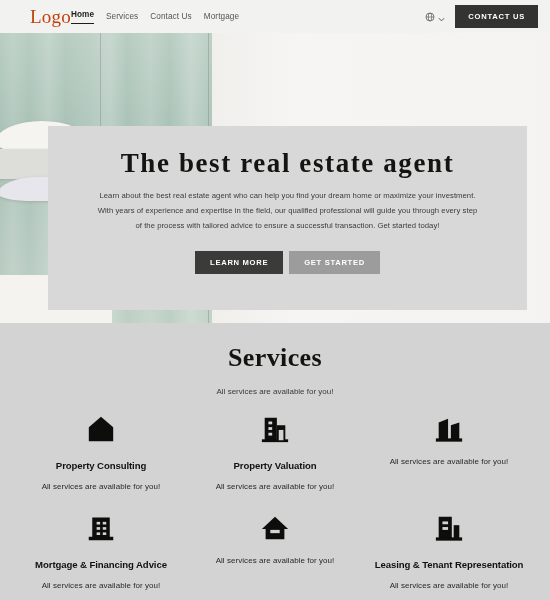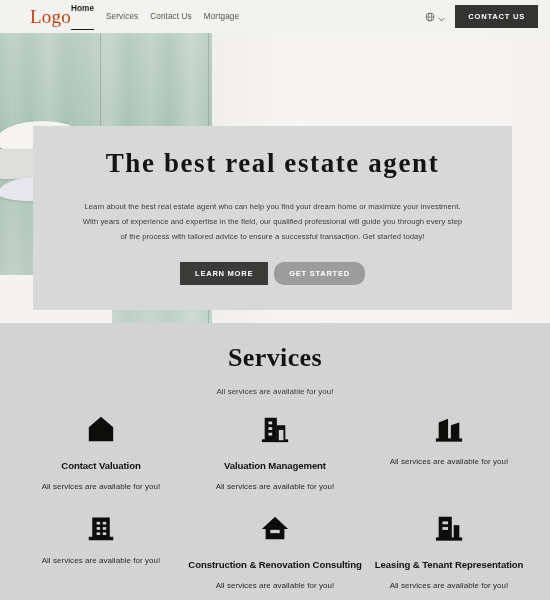--- a/index.html
+++ b/index.html
@@ -37,21 +37,21 @@
     font-size: 8.2px;
     color: #555451;
     letter-spacing: 0.1px;
     white-space: nowrap;
     cursor: pointer;
   }
   .nav-link.active {
     color: #1d1d1b;
     font-weight: bold;
     border-bottom: 1px solid #1d1d1b;
-    padding-bottom: 16px;
+    padding-bottom: 4px;
   }
   .header-right {
     margin-left: auto;
     display: flex;
     align-items: center;
     gap: 10px;
   }
   .lang-select {
     display: flex;
     align-items: center;
@@ -123,36 +123,36 @@
     background: #f4f3f0;
   }
   .hero-right-fade {
     position: absolute;
     left: 212px; top: 0; right: 0; height: 290px;
     background: linear-gradient(90deg, #f0efec 0%, #f6f5f3 25%, #f4f3f1 100%);
   }
 
   .hero-card {
     position: absolute;
-    left: 33px; top: 93px;
+    left: 48px; top: 93px;
     width: 479px; height: 184px;
     background: #d8d8d8;
     padding: 22px 42px 0 42px;
     text-align: center;
   }
   .hero-title {
     font-family: "Liberation Serif", serif;
     font-size: 27px;
     color: #141412;
     letter-spacing: 1.6px;
     line-height: 1.15;
     white-space: nowrap;
   }
   .hero-sub {
-    margin-top: 21px;
+    margin-top: 10px;
     font-size: 7.7px;
     line-height: 1.92;
     color: #3b3b39;
     letter-spacing: 0.05px;
     padding: 0 4px;
   }
   .hero-btns {
     margin-top: 18px;
     display: flex;
     justify-content: center;
@@ -162,21 +162,21 @@
     font-size: 7.6px;
     font-weight: bold;
     letter-spacing: 0.7px;
     padding: 7px 15px;
     border: none;
     cursor: pointer;
     white-space: nowrap;
     font-family: "Liberation Sans", sans-serif;
   }
   .btn-dark { background: #3b3b39; color: #ffffff; }
-  .btn-grey { background: #9c9c9c; color: #ffffff; border-radius: 10px; }
+  .btn-grey { background: #9c9c9c; color: #ffffff; }
 
   
   .services {
     position: relative;
     background: #d3d3d3;
     height: 277px;
     padding-top: 20px;
   }
   .services-title {
     font-family: "Liberation Serif", serif;
@@ -282,37 +282,37 @@
   <div class="services-sub">All services are available for you!</div>
 
   <div class="svc-grid">
 
     <div class="svc-item">
       <div class="svc-icon">
         <svg width="30" height="30" viewBox="0 0 32 32">
             <path d="M16 3 L29 14 L29 29 L3 29 L3 14 Z" fill="#0d0d0c"></path>
           </svg>
       </div>
-      <div class="svc-name">Contact Valuation</div>
+      <div class="svc-name">Property Consulting</div>
       <div class="svc-desc">All services are available for you!</div>
     </div>
 
     <div class="svc-item">
       <div class="svc-icon">
         <svg width="30" height="30" viewBox="0 0 32 32">
           <rect x="5" y="4" width="13" height="24" fill="#0d0d0c"></rect>
           <rect x="18" y="12" width="9" height="16" fill="#0d0d0c"></rect>
           <rect x="2" y="27" width="28" height="3" fill="#0d0d0c"></rect>
           <rect x="9" y="8" width="4" height="3" fill="#d3d3d3"></rect>
           <rect x="9" y="14" width="4" height="3" fill="#d3d3d3"></rect>
           <rect x="9" y="20" width="4" height="3" fill="#d3d3d3"></rect>
           <rect x="20" y="17" width="5" height="11" fill="#d3d3d3"></rect>
         </svg>
       </div>
-      <div class="svc-name">Valuation Management</div>
+      <div class="svc-name">Property Valuation</div>
       <div class="svc-desc">All services are available for you!</div>
     </div>
 
     <div class="svc-item">
       <div class="svc-icon">
         <svg width="30" height="30" viewBox="0 0 32 32">
           <path d="M5 9 L15 5 L15 27 L5 27 Z" fill="#0d0d0c"></path>
           <path d="M18 12 L27 9 L27 27 L18 27 Z" fill="#0d0d0c"></path>
           <rect x="2" y="26" width="28" height="3.5" fill="#0d0d0c"></rect>
         </svg>
@@ -326,31 +326,31 @@
           <rect x="6" y="4" width="20" height="24" fill="#0d0d0c"></rect>
           <rect x="2" y="26" width="28" height="4" fill="#0d0d0c"></rect>
           <rect x="11" y="9" width="4" height="3" fill="#d3d3d3"></rect>
           <rect x="18" y="9" width="4" height="3" fill="#d3d3d3"></rect>
           <rect x="11" y="15" width="4" height="3" fill="#d3d3d3"></rect>
           <rect x="18" y="15" width="4" height="3" fill="#d3d3d3"></rect>
           <rect x="11" y="21" width="4" height="3" fill="#d3d3d3"></rect>
           <rect x="18" y="21" width="4" height="3" fill="#d3d3d3"></rect>
         </svg>
       </div>
+      <div class="svc-name">Mortgage &amp; Financing Advice</div>
       <div class="svc-desc">All services are available for you!</div>
     </div>
 
     <div class="svc-item">
       <div class="svc-icon">
         <svg width="30" height="30" viewBox="0 0 32 32">
           <path d="M16 4 L30 17 L26 17 L26 28 L6 28 L6 17 L2 17 Z" fill="#0d0d0c"></path>
           <rect x="11" y="18" width="10" height="3.5" fill="#d3d3d3"></rect>
         </svg>
       </div>
-      <div class="svc-name">Construction &amp; Renovation Consulting</div>
       <div class="svc-desc">All services are available for you!</div>
     </div>
 
     <div class="svc-item">
       <div class="svc-icon">
         <svg width="30" height="30" viewBox="0 0 32 32">
           <rect x="5" y="4" width="14" height="24" fill="#0d0d0c"></rect>
           <rect x="21" y="13" width="6" height="15" fill="#0d0d0c"></rect>
           <rect x="2" y="26" width="28" height="3.5" fill="#0d0d0c"></rect>
           <rect x="9" y="9" width="6" height="3" fill="#d3d3d3"></rect>

